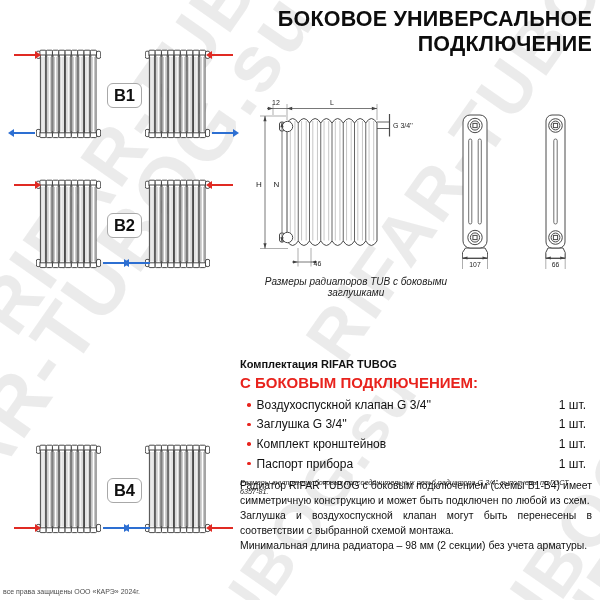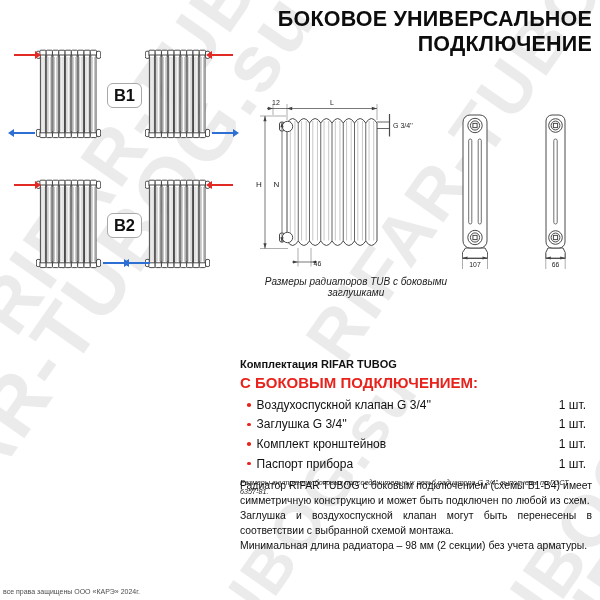--- a/index.html
+++ b/index.html
@@ -171,20 +171,33 @@
           <use href="#radsym"></use>
         </svg>
       <div class="scheme-label">B2</div>
       <div class="arrow red right" style="left:6px;top:10px"></div>
       <div class="arrow red left" style="left:204px;top:10px"></div>
       <div class="arrow blue right" style="left:95px;top:88px"></div>
       <div class="arrow blue left" style="left:121px;top:88px"></div>
     </div>
 
 
+    <div class="scheme-row" style="top:439px">
+      <svg class="rad rad-l" width="65" height="92" viewBox="0 0 65 92">
+          <use href="#radsym"></use>
+        </svg>
+      <svg class="rad rad-r" width="65" height="92" viewBox="0 0 65 92">
+          <use href="#radsym"></use>
+        </svg>
+      <div class="scheme-label">B4</div>
+      <div class="arrow red right" style="left:6px;top:88px"></div>
+      <div class="arrow blue right" style="left:95px;top:88px"></div>
+      <div class="arrow blue left" style="left:121px;top:88px"></div>
+      <div class="arrow red left" style="left:204px;top:88px"></div>
+    </div>
 
     <svg class="fv" width="190" height="192" viewBox="0 0 190 192">
 
       <path class="body" d="M35,28 q5.625,-9 11.25,0 q5.625,-9 11.25,0 q5.625,-9 11.25,0 q5.625,-9 11.25,0 q5.625,-9 11.25,0 q5.625,-9 11.25,0 q5.625,-9 11.25,0 q5.625,-9 11.25,0 L125,146 q-5.625,9 -11.25,0 q-5.625,9 -11.25,0 q-5.625,9 -11.25,0 q-5.625,9 -11.25,0 q-5.625,9 -11.25,0 q-5.625,9 -11.25,0 q-5.625,9 -11.25,0 q-5.625,9 -11.25,0 Z"></path>
       <g id="fv-lines">
           <line x1="46.25" y1="28" x2="46.25" y2="146" class="sec"></line>
           <line x1="57.5" y1="28" x2="57.5" y2="146" class="sec"></line>
           <line x1="68.75" y1="28" x2="68.75" y2="146" class="sec"></line>
           <line x1="80" y1="28" x2="80" y2="146" class="sec"></line>
           <line x1="91.25" y1="28" x2="91.25" y2="146" class="sec"></line>

